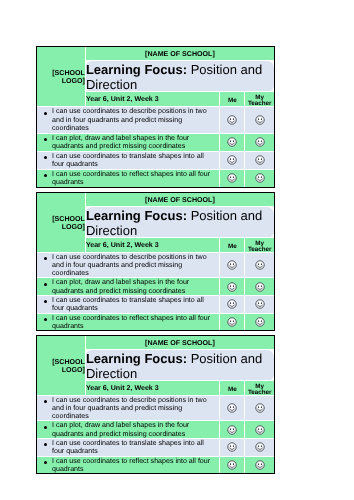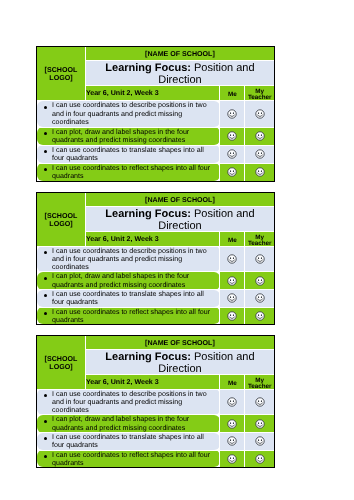--- a/index.html
+++ b/index.html
@@ -21,34 +21,34 @@
     background:#ffffff;
     will-change:transform;
   }
   .sheet table { width:100%; border-collapse:collapse; table-layout:fixed; }
   .sheet td { border:1px solid #ffffff; padding:0; vertical-align:middle; }
   .sheet tr:first-child td { border-top:0; }
   .sheet tr:last-child td { border-bottom:0; }
   .sheet td:first-child { border-left:0; }
   .sheet td:last-child { border-right:0; }
 
-  .c-dark  { background:#84cc16; }
+  .c-dark  { background:#86efac; }
   .c-light { background:#dce4f2; }
 
-  .logo   { text-align:center; font-weight:bold; font-size:7.1px; line-height:7.9px; }
+  .logo   { text-align:right; font-weight:bold; font-size:7.1px; line-height:7.9px; }
   .logo > span { position:relative; top:1.4px; display:inline-block; }
   .school { text-align:center; font-weight:bold; font-size:7.1px; }
-  .focus  { text-align:center; font-size:11px; }
+  .focus  { font-size:13px;border-radius:7px; }
   .focus .inner { position:relative; top:1.2px; display:inline-block; }
   .focus b { font-weight:bold; }
   .term   { text-align:left; font-weight:bold; font-size:7.1px; }
   .colhdr { text-align:center; font-weight:bold; font-size:6.3px; line-height:6.2px; }
   .colhdr > span { position:relative; top:2.0px; display:inline-block; }
 
-  .sheet td.obj { font-size:7.1px; padding:0 5px 0 15px; position:relative; text-align:left;border-radius:6px; }
+  .sheet td.obj { font-size:7.1px; padding:0 5px 0 15px; position:relative; text-align:left; }
   .obj .bullet {
     position:absolute; left:6.9px; top:4.3px;
     width:3.1px; height:3.1px; border-radius:50%;
     background:#000000; font-size:0; line-height:0; overflow:hidden;
   }
   .smiley { text-align:center; font-size:0; line-height:0; }
   .smiley svg { display:inline-block; vertical-align:middle; }
 </style>
 </head>
 <body>

